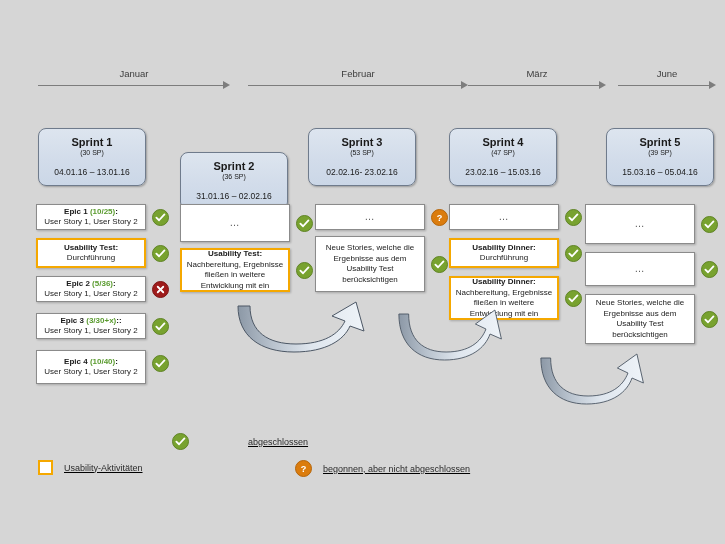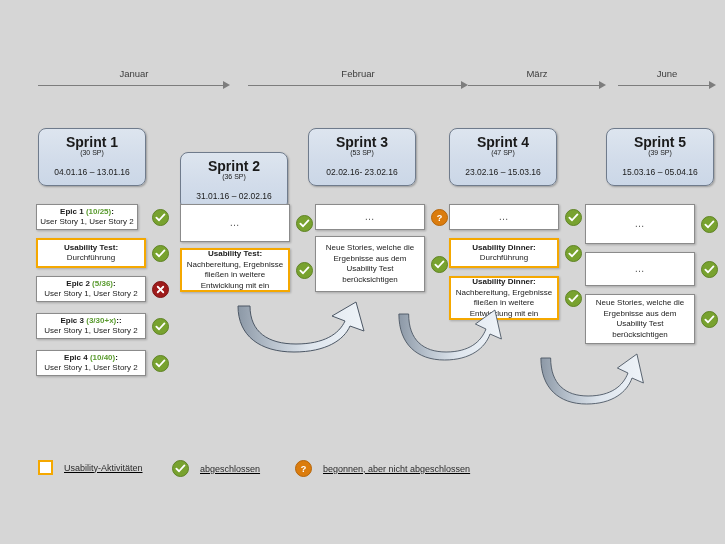--- a/index.html
+++ b/index.html
@@ -63,21 +63,21 @@
     height: 58px;
     border: 1px solid #6f7b8c;
     border-radius: 8px;
     background: linear-gradient(to bottom, #dde5ef 0%, #d2dcea 55%, #cbd7e7 100%);
     box-shadow: 1px 1px 2px rgba(0,0,0,0.28);
     box-sizing: border-box;
     text-align: center;
     padding-top: 7px;
   }
   .sprint .s-name {
-    font-size: 14px;
+    font-size: 11px;
     font-weight: bold;
     color: #1a1a1a;
     line-height: 12px;
   }
   .sprint .s-sp {
     font-size: 7px;
     color: #1a1a1a;
     line-height: 10px;
   }
   .sprint .s-dates {
@@ -199,21 +199,21 @@
       </div>
       <div class="sprint" style="left: 585px; margin-left: 21px;">
         <div class="s-name">Sprint 5</div>
         <div class="s-sp">(39 SP)</div>
         <div class="s-dates">15.03.16 – 05.04.16</div>
       </div>
     </div>
 
   <div id="columns">
       <div>
-        <div class="item" style="left: 36px; top: 204px; width: 102px; height: 26px;">
+        <div class="item" style="left: 36px; top: 204px; width: 110px; height: 26px;">
           <div class="ln b"><span>Epic 1 </span><span class="epic-green">(10/25)</span><span>:</span></div>
           <div class="ln">User Story 1, User Story 2</div>
         </div>
         <div class="status st-done" style="left: 152px; top: 208.5px;">
           <svg width="11" height="11" viewBox="0 0 12 12">
             <path d="M1.5 6.2 L4.4 9 L10.3 2.6" stroke="#ffffff" stroke-width="2" fill="none" stroke-linecap="round" stroke-linejoin="round"></path>
           </svg>
         </div>
         <div class="item usability" style="left: 36px; top: 238px; width: 110px; height: 30px;">
           <div class="ln wrap b">Usability Test:</div>
@@ -238,21 +238,21 @@
         </div>
         <div class="item" style="left: 36px; top: 313px; width: 110px; height: 26px;">
           <div class="ln b"><span>Epic 3 </span><span class="epic-green">(3/30+x)</span><span>::</span></div>
           <div class="ln">User Story 1, User Story 2</div>
         </div>
         <div class="status st-done" style="left: 152px; top: 317.5px;">
           <svg width="11" height="11" viewBox="0 0 12 12">
             <path d="M1.5 6.2 L4.4 9 L10.3 2.6" stroke="#ffffff" stroke-width="2" fill="none" stroke-linecap="round" stroke-linejoin="round"></path>
           </svg>
         </div>
-        <div class="item" style="left: 36px; top: 350px; width: 110px; height: 26px;">
+        <div class="item" style="left: 36px; top: 350px; width: 110px; height: 34px;">
           <div class="ln b"><span>Epic 4 </span><span class="epic-green">(10/40)</span><span>:</span></div>
           <div class="ln">User Story 1, User Story 2</div>
         </div>
         <div class="status st-done" style="left: 152px; top: 354.5px;">
           <svg width="11" height="11" viewBox="0 0 12 12">
             <path d="M1.5 6.2 L4.4 9 L10.3 2.6" stroke="#ffffff" stroke-width="2" fill="none" stroke-linecap="round" stroke-linejoin="round"></path>
           </svg>
         </div>
       </div>
       <div>
@@ -392,21 +392,21 @@
           </defs>
           <path d="M6,6 C6,36 28,52 62,52 C94,52 112,40 118,26 L132,31 L124,2 L100,16 L113,21 C107,34 92,44 64,44 C36,44 18,32 18,6 Z" fill="url(#ag2)" stroke="#4c5765" stroke-width="1" stroke-linejoin="round"></path>
         </svg></div>
     </div>
 
   <div id="legend">
       <div class="lg-item" style="left: 38px; top: 460px;">
         <div class="lg-swatch"></div>
         <div class="lg-text">Usability-Aktivitäten</div>
       </div>
-      <div class="lg-item" style="left: 172px; top: 460px;">
+      <div class="lg-item" style="left: 172px; top: 433px; gap: 48px;">
         <div class="status st-done" style="position: relative;">
           <svg width="11" height="11" viewBox="0 0 12 12">
             <path d="M1.5 6.2 L4.4 9 L10.3 2.6" stroke="#ffffff" stroke-width="2" fill="none" stroke-linecap="round" stroke-linejoin="round"></path>
           </svg>
         </div>
         <div class="lg-text">abgeschlossen</div>
       </div>
       <div class="lg-item" style="left: 295px; top: 460px;">
         <div class="status st-part" style="position: relative;">
           <svg width="11" height="11" viewBox="0 0 12 12">

